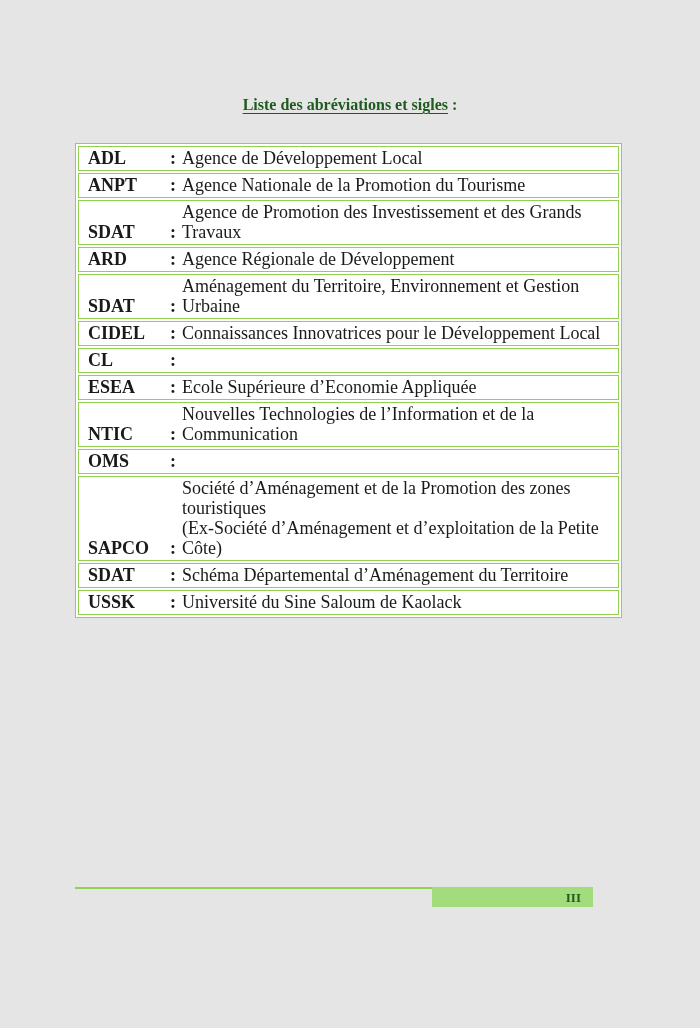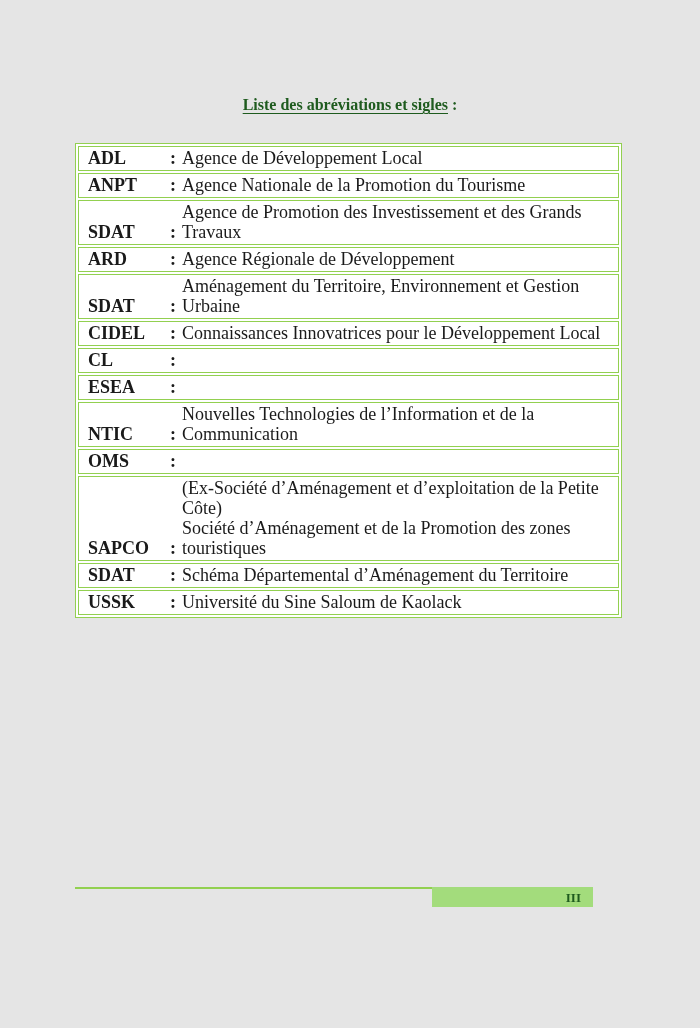--- a/index.html
+++ b/index.html
@@ -133,39 +133,40 @@
     </div>
 
     <div class="trow">
       <span class="abbr">CL</span>
       <span class="colon">:</span>
     </div>
 
     <div class="trow">
       <span class="abbr">ESEA</span>
       <span class="colon">:</span>
+      <span class="def">Ecole Supérieure d’Economie Appliquée</span>
     </div>
 
     <div class="trow">
       <span class="abbr">NTIC</span>
       <span class="colon">:</span>
       <span class="def">Nouvelles Technologies de l’Information et de la Communication</span>
     </div>
 
     <div class="trow">
       <span class="abbr">OMS</span>
       <span class="colon">:</span>
     </div>
 
     <div class="trow">
       <span class="abbr">SAPCO</span>
       <span class="colon">:</span>
       <span class="def">
+        <span class="def-line">Société d’Aménagement et de la Promotion des zones touristiques</span>
         <span class="def-line">(Ex-Société d’Aménagement et d’exploitation de la Petite Côte)</span>
-        <span class="def-line">Société d’Aménagement et de la Promotion des zones touristiques</span>
       </span>
     </div>
 
     <div class="trow">
       <span class="abbr">SDAT</span>
       <span class="colon">:</span>
       <span class="def">Schéma Départemental d’Aménagement du Territoire</span>
     </div>
 
     <div class="trow">

